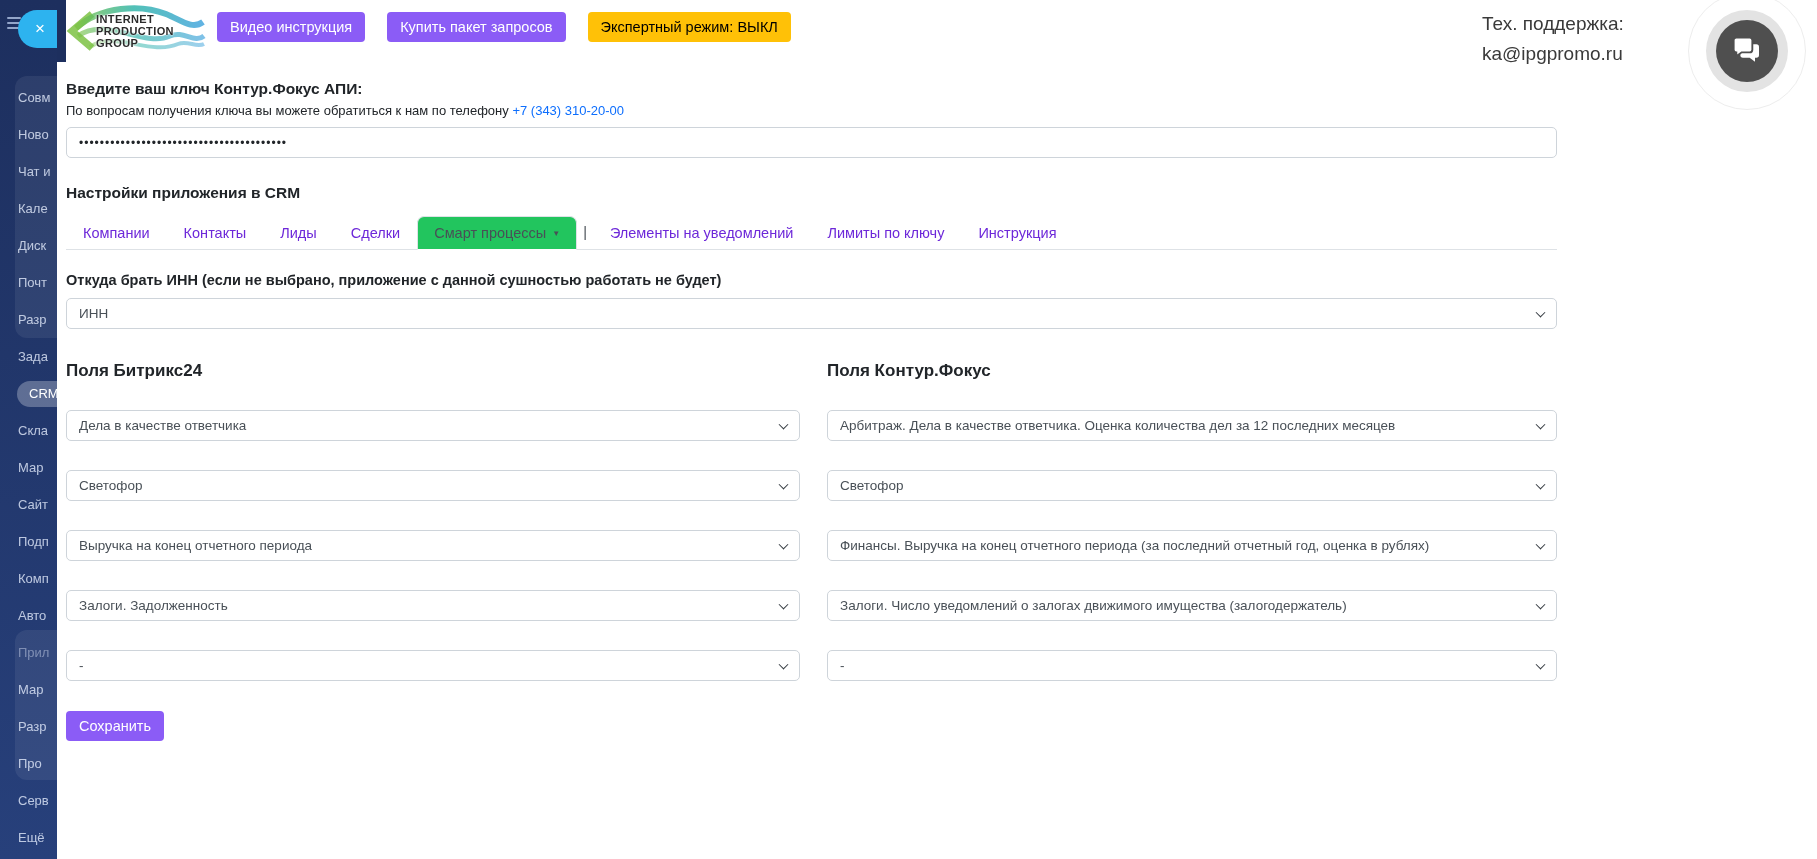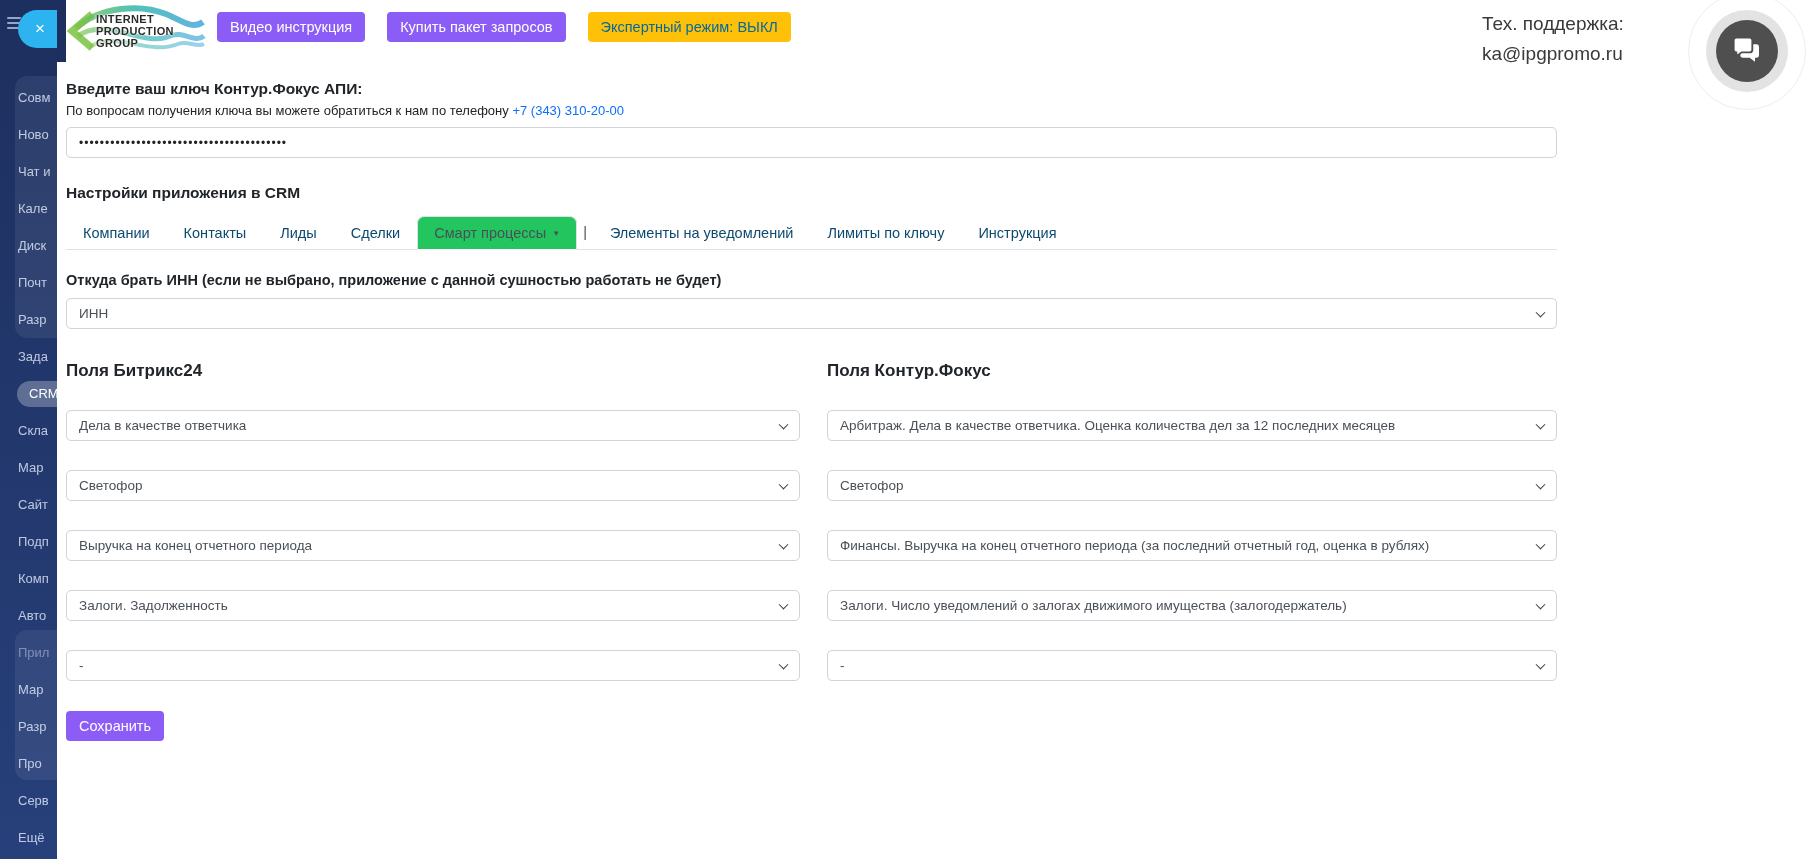--- a/index.html
+++ b/index.html
@@ -53,42 +53,42 @@
     position:absolute; left:30px; top:11px; font-weight:bold; font-size:11px;
     line-height:12px; letter-spacing:0.4px; color:#2b2b2b;
     text-shadow:0 0 2px #fff, 0 0 2px #fff;
   }
   .top-buttons { position:absolute; left:160px; top:12px; display:flex; gap:22px; }
   .btn {
     border:none; border-radius:4px; font-family:inherit; font-size:14.5px;
     padding:7px 13px; cursor:pointer; white-space:nowrap;
   }
   .btn-green  { background:#8b5cf6; color:#fff; }
-  .btn-yellow { background:#ffc107; color:#0369a1; }
+  .btn-yellow { background:#ffc107; color:#000000; }
   .support { position:absolute; left:1425px; top:9px; font-size:19px; color:#3a3a3a; line-height:30px; }
   .chat-widget { position:absolute; left:1631px; top:-8px; width:118px; height:118px;
     background:#fff; border:1px solid #ededed; border-radius:50%; cursor:pointer; }
   .chat-ring  { position:absolute; inset:17px; background:#e3e3e3; border-radius:50%; }
   .chat-core  { position:absolute; inset:27px; background:#4f4f4f; border-radius:50%;
     display:flex; align-items:center; justify-content:center; }
 
   
   .api-label { margin:0; padding-top:80px; font-size:15.5px; font-weight:bold; }
   .api-note  { margin-top:5px; font-size:13px; color:#212529; }
   .api-note a { color:#0d6efd; text-decoration:none; cursor:pointer; }
   .api-input {
     margin-top:9px; width:100%; height:31px; border:1px solid #ced4da; border-radius:5px;
     padding:0 12px; font-size:12px; letter-spacing:1px; color:#212529; font-family:inherit;
   }
 
   
   .crm-title { margin:26px 0 0 0; font-size:15.5px; font-weight:bold; }
   .tabs { display:flex; align-items:stretch; margin-top:14px; border-bottom:1px solid #dee2e6; }
   .tab {
-    padding:8px 16px; font-size:14.5px; color:#0c4a6e; cursor:pointer;
+    padding:8px 16px; font-size:14.5px; color:#6d28d9; cursor:pointer;
     border:1px solid transparent; margin-bottom:-1px; white-space:nowrap;
   }
   .tab.active {
     color:#495057; background:#22c55e; border-color:#dee2e6 #dee2e6 #fff;
     border-radius:7px 7px 0 0;
   }
   .tab .caret { font-size:8px; color:#495057; margin-left:6px; vertical-align:2px; }
   .tab-sep { padding:8px 6px; font-size:14.5px; color:#495057; }
 
   .inn-label { margin:22px 0 0 0; font-size:14.5px; font-weight:bold; }

